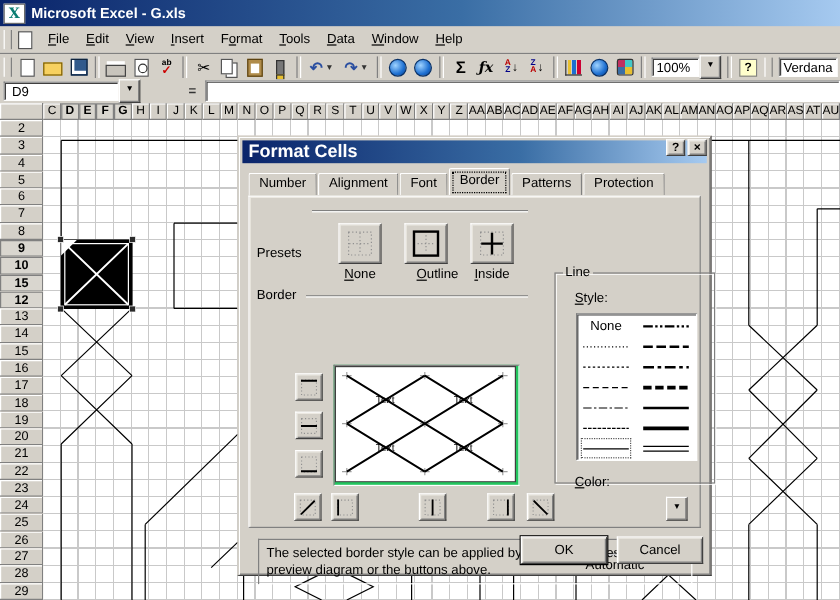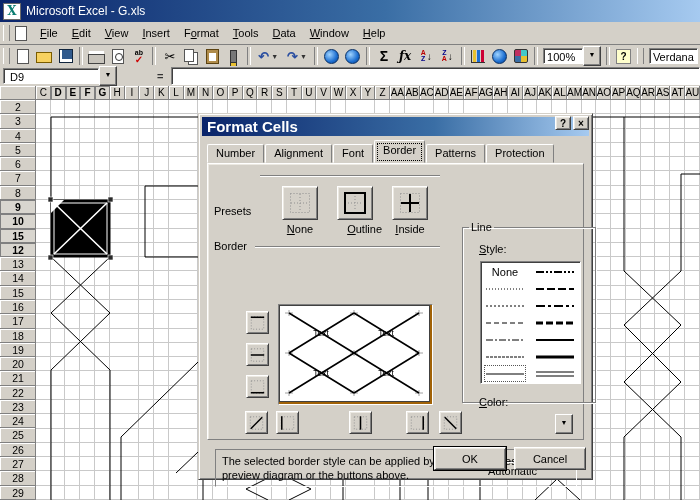--- a/index.html
+++ b/index.html
@@ -8,21 +8,21 @@
     background:#d4d0c8;-webkit-font-smoothing:none;}
   
   .raised{background:#d4d0c8;border:1px solid;border-color:#fff #404040 #404040 #fff;
     box-shadow:inset 1px 1px 0 #ece9e2,inset -1px -1px 0 #808080;}
   .sunkenf{background:#fff;border:1px solid;border-color:#808080 #fff #fff #808080;
     box-shadow:inset 1px 1px 0 #404040;}
   
   #titlebar{position:absolute;left:0;top:0;width:700px;height:22px;
     background:linear-gradient(90deg,#0a246a,#3a6ea5 55%,#a6caf0);
     display:flex;align-items:center;padding-left:3px;box-sizing:border-box;}
-  #titlebar .ttl{color:#fff;font-weight:normal;font-size:12px;margin-left:5px;}
+  #titlebar .ttl{color:#fff;font-weight:bold;font-size:12px;margin-left:5px;}
   .xlicon{width:16px;height:15px;background:#fff;border:1px solid #6b6b6b;color:#0b7d72;
     font-weight:bold;font-size:12px;line-height:14px;text-align:center;font-family:"DejaVu Serif",serif;}
   
   #menubar{position:absolute;left:0;top:22px;width:700px;height:22px;background:#d4d0c8;
     border-bottom:1px solid #fff;display:flex;align-items:center;gap:0;}
   #menubar .grip, #toolbar .grip{width:5px;height:16px;margin:0 3px;
     border-left:1px solid #fff;border-right:1px solid #808080;}
   .menu-item{padding:3px 7px;cursor:default;}
   .menu-item u{text-decoration:underline;}
   #menubar .micon{width:15px;height:15px;margin:0 4px 0 2px;}
@@ -106,21 +106,21 @@
     border:1px solid;border-color:#fff #808080 #d4d0c8 #fff;border-radius:2px 2px 0 0;margin-right:1px;}
   .tab.active{height:21px;line-height:18px;z-index:3;border-bottom:1px solid #d4d0c8;font-weight:normal;}
   .tab.active:after{content:"";position:absolute;left:2px;top:2px;right:2px;bottom:1px;border:1px dotted #000;}
   #page{position:absolute;left:8px;top:49px;right:8px;bottom:39px;background:#d4d0c8;
     border:1px solid;border-color:#fff #808080 #808080 #fff;box-shadow:inset 1px 1px 0 #ece9e2;}
   .grouplabel{position:absolute;font-size:11px;}
   .groupline{position:absolute;height:0;border-top:1px solid #808080;border-bottom:1px solid #fff;}
   .presetbtn{position:absolute;width:36px;height:34px;padding:0;display:flex;align-items:center;justify-content:center;}
   .presetlbl{position:absolute;width:46px;text-align:center;}
   .edgebtn{position:absolute;width:23px;height:23px;padding:0;display:flex;align-items:center;justify-content:center;}
-  #previewbox{position:absolute;left:70px;top:140px;width:153px;height:99px;background:#a16207;
+  #previewbox{position:absolute;left:70px;top:140px;width:153px;height:99px;background:#22c55e;
     border:1px solid;border-color:#808080 #fff #fff #808080;}
   #linegroup{position:absolute;left:254px;top:57px;width:132px;height:180px;}
   #linegroup legend{font-size:11px;padding:0 2px;margin-left:6px;}
   fieldset{border:1px solid #808080;box-shadow:inset 1px 1px 0 #fff,1px 1px 0 #fff;margin:0;padding:0;}
   #stylelist{position:absolute;left:17px;top:28px;width:99px;height:121px;}
   .stylerow{position:absolute;width:42px;height:17px;display:flex;align-items:center;justify-content:center;}
   .stylerow.selrow{outline:1px dotted #555;outline-offset:-1px;}
   #colorcombo{position:absolute;left:16px;top:181px;width:94px;height:20px;display:flex;}
   #colorcombo .val{flex:1;background:#737373;border:1px solid;border-color:#808080 #fff #fff #808080;
     box-shadow:inset 1px 1px 0 #404040;line-height:18px;padding-left:8px;margin-top:47px;}

